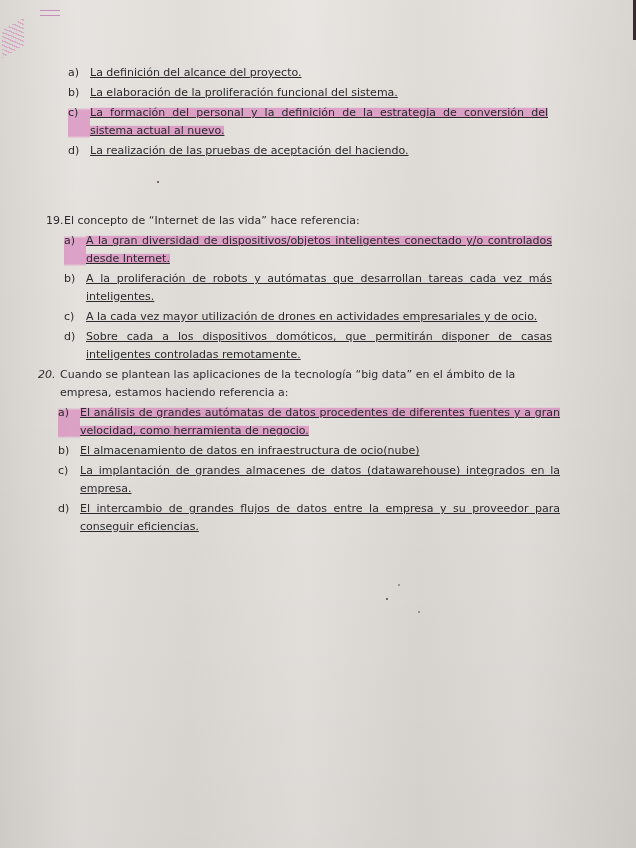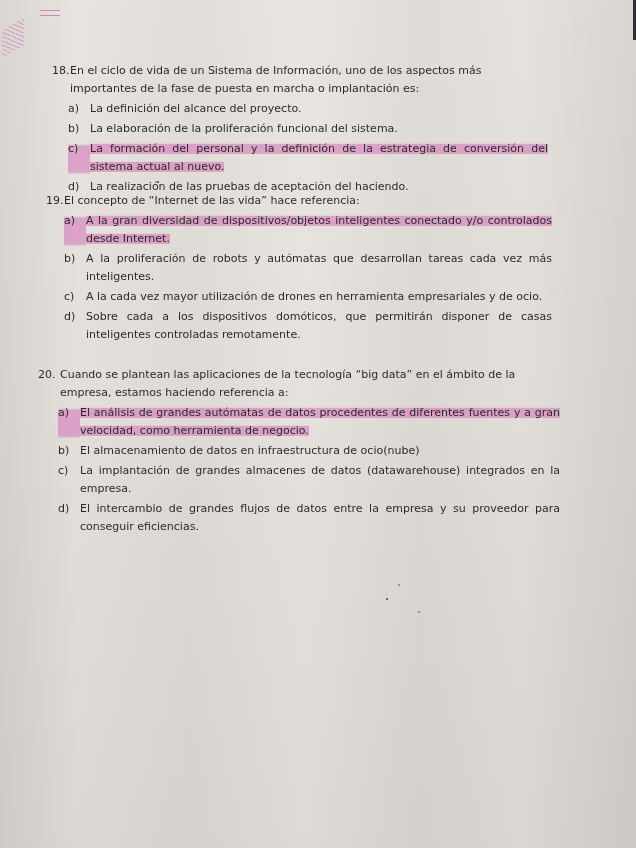--- a/index.html
+++ b/index.html
@@ -27,90 +27,86 @@
     background: repeating-linear-gradient(45deg, #d59cc3 0 1px, transparent 1px 3px);
     transform: skewY(-30deg); opacity: 0.8;
   }
   .page { position: absolute; left: 0; top: 0; width: 636px; }
   .question { position: absolute; font-size: 11px; line-height: 18px; }
   .qtext { display: flex; }
   .qnum { width: 18px; flex-shrink: 0; }
   .qbody { flex: 1; }
   .opt { display: flex; margin-top: 2px; }
   .opt .letter { width: 22px; flex-shrink: 0; }
-  .opt .otext { flex: 1; text-align: justify; }
+  .opt .otext { flex: 1; text-align: justify; text-decoration: underline; }
   .hl .otext span, .hl .letter {
     background: linear-gradient(180deg, transparent 10%, rgba(214,110,180,0.55) 18%, rgba(214,110,180,0.55) 88%, transparent 96%);
     box-decoration-break: clone; -webkit-box-decoration-break: clone;
   }
   .speck { position: absolute; width: 2px; height: 2px; border-radius: 50%; background: #5a3b52; }
 </style>
 </head>
 <body>
 
 <div class="shade"></div>
 <div class="edge-right"></div>
 <div class="doodle-1"></div>
 <div class="doodle-2"></div>
 
 <div class="page">
 
   <div class="question" style="left:52px; top:62px; width:496px;">
-    <div class="qtext">
-      <span class="qnum">18.</span>
-      <span class="qbody">En el ciclo de vida de un Sistema de Información, uno de los aspectos más importantes de la fase de puesta en marcha o implantación es:</span>
-    </div>
     <div style="padding-left:16px;">
       <div class="opt">
           <span class="letter">a)</span>
           <span class="otext"><span>La definición del alcance del proyecto.</span></span>
         </div>
       <div class="opt">
           <span class="letter">b)</span>
           <span class="otext"><span>La elaboración de la proliferación funcional del sistema.</span></span>
         </div>
       <div class="opt hl">
           <span class="letter">c)</span>
           <span class="otext"><span>La formación del personal y la definición de la estrategia de conversión del sistema actual al nuevo.</span></span>
         </div>
       <div class="opt">
           <span class="letter">d)</span>
           <span class="otext"><span>La realización de las pruebas de aceptación del haciendo.</span></span>
         </div>
     </div>
   </div>
 
-  <div class="question" style="left:46px; top:192px; width:506px;">
+  <div class="question" style="left:46px; top:212px; width:506px;">
     <div class="qtext">
       <span class="qnum">19.</span>
       <span class="qbody">El concepto de “Internet de las vida” hace referencia:</span>
     </div>
     <div style="padding-left:18px;">
       <div class="opt hl">
           <span class="letter">a)</span>
           <span class="otext"><span>A la gran diversidad de dispositivos/objetos inteligentes conectado y/o controlados desde Internet.</span></span>
         </div>
       <div class="opt">
           <span class="letter">b)</span>
           <span class="otext"><span>A la proliferación de robots y autómatas que desarrollan tareas cada vez más inteligentes.</span></span>
         </div>
       <div class="opt">
           <span class="letter">c)</span>
-          <span class="otext"><span>A la cada vez mayor utilización de drones en herramienta empresariales y de ocio.</span></span>
+          <span class="otext"><span>A la cada vez mayor utilización de drones en actividades empresariales y de ocio.</span></span>
         </div>
       <div class="opt">
           <span class="letter">d)</span>
           <span class="otext"><span>Sobre cada a los dispositivos domóticos, que permitirán disponer de casas inteligentes controladas remotamente.</span></span>
         </div>
     </div>
   </div>
 
   <div class="question" style="left:38px; top:366px; width:522px;">
     <div class="qtext">
-      <span class="qnum" style="width:22px;">20.</span>
+      <span class="qnum" style="width:22px;font-style:italic;">20.</span>
       <span class="qbody">Cuando se plantean las aplicaciones de la tecnología “big data” en el ámbito de la empresa, estamos haciendo referencia a:</span>
     </div>
     <div style="padding-left:20px;">
       <div class="opt hl">
           <span class="letter">a)</span>
           <span class="otext"><span>El análisis de grandes autómatas de datos procedentes de diferentes fuentes y a gran velocidad, como herramienta de negocio.</span></span>
         </div>
       <div class="opt">
           <span class="letter">b)</span>
           <span class="otext"><span>El almacenamiento de datos en infraestructura de ocio(nube)</span></span>

